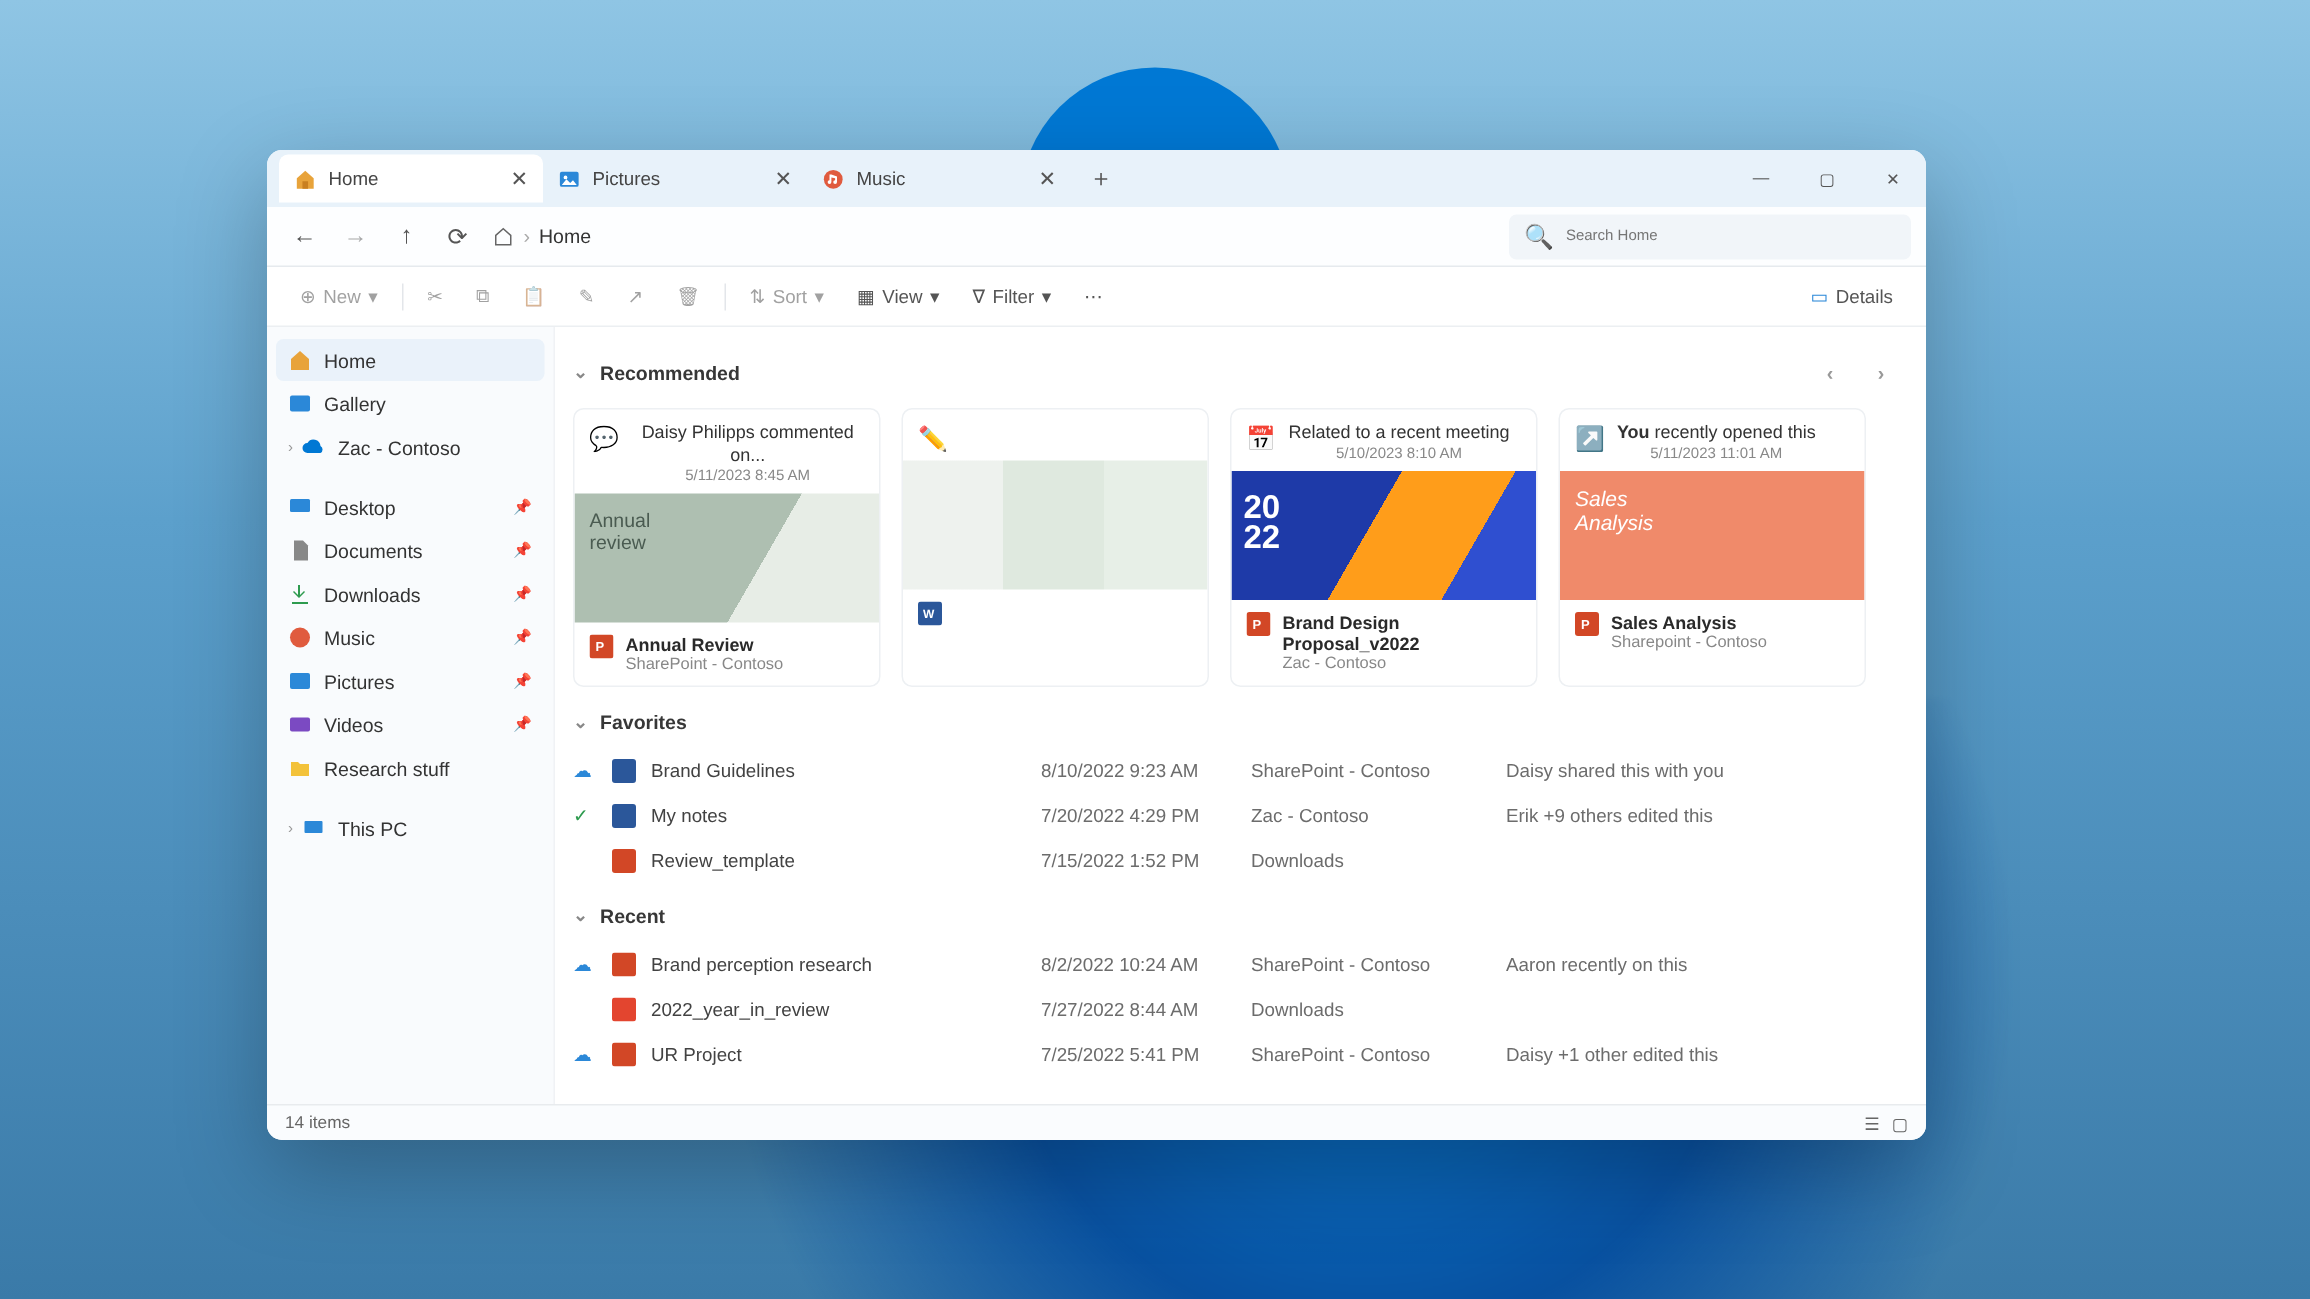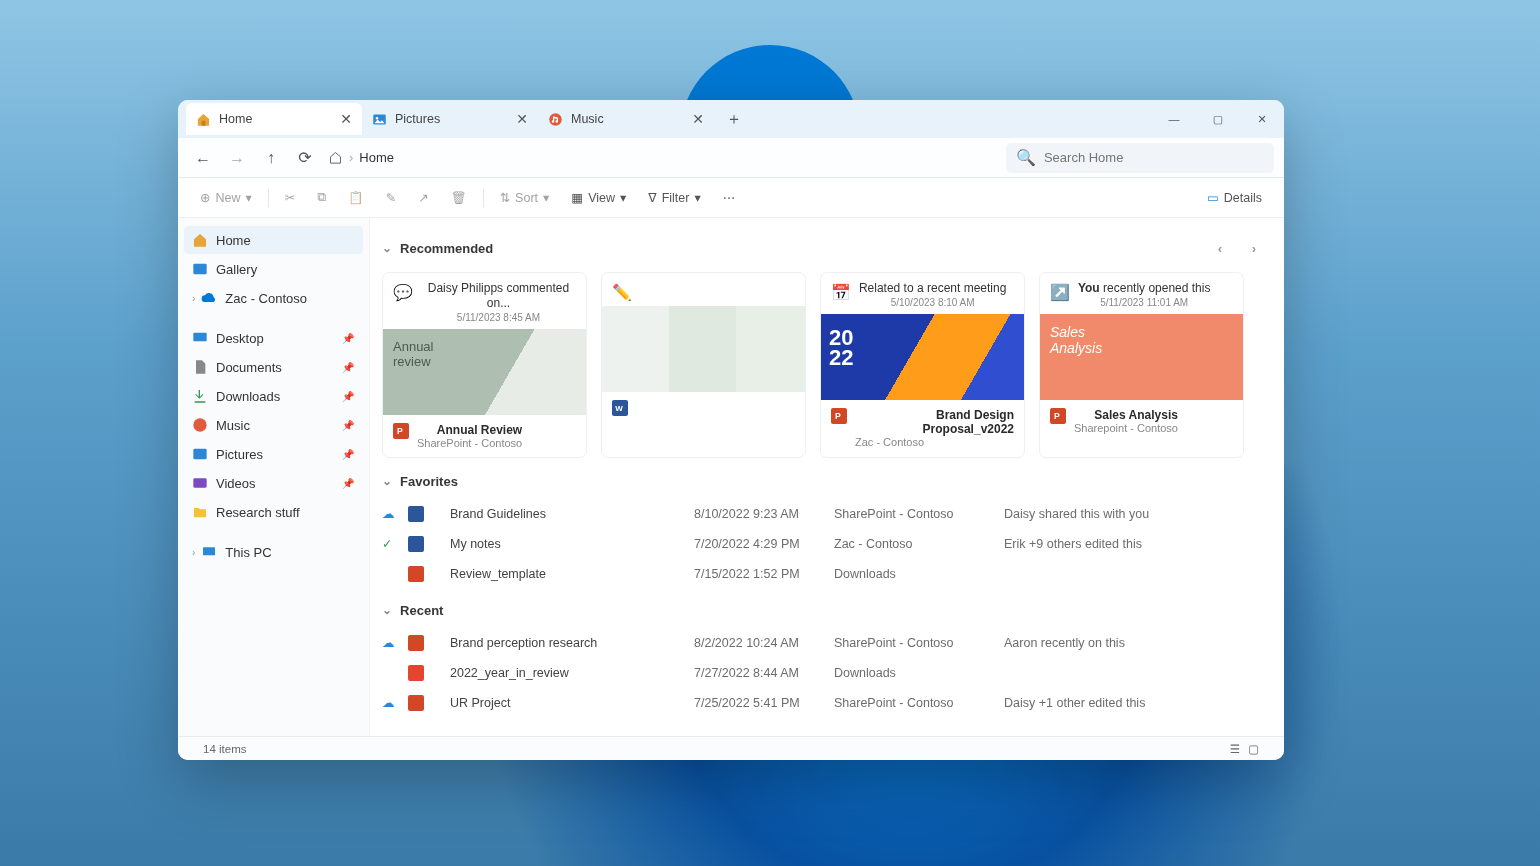--- a/index.html
+++ b/index.html
@@ -17,21 +17,21 @@
 .tab .tab-close { margin-left:auto; font-size:14px; color:#555; cursor:pointer; }
 .newtab { margin-left:6px; width:28px; height:28px; display:flex; align-items:center; justify-content:center; color:#555; font-size:16px; cursor:pointer; }
 .win-controls { margin-left:auto; display:flex; }
 .win-btn { width:44px; height:38px; display:flex; align-items:center; justify-content:center; color:#555; cursor:pointer; font-size:11px; }
 
 
 .addrbar { display:flex; align-items:center; height:40px; background:#fdfeff; padding:0 10px; gap:4px; border-bottom:1px solid #e6eaee; }
 .nav-btn { width:30px; height:30px; display:flex; align-items:center; justify-content:center; color:#555; border-radius:4px; cursor:pointer; }
 .breadcrumb { display:flex; align-items:center; gap:6px; font-size:13px; color:#333; margin-left:4px; flex:1; }
 .search-box { width:268px; height:30px; background:#f1f5f9; border-radius:5px; display:flex; align-items:center; padding:0 10px; gap:8px; color:#666; }
-.search-box input { border:none; background:transparent; outline:none; font-size:13px; width:100%; }
+.search-box input { border:none; background:transparent; outline:none; font-size:10px; width:100%; }
 
 
 .toolbar { display:flex; align-items:center; height:40px; padding:0 14px; gap:6px; background:#fff; border-bottom:1px solid #eceff2; }
 .tb-btn { height:28px; padding:0 8px; display:flex; align-items:center; gap:5px; font-size:12.5px; color:#555; border-radius:4px; cursor:pointer; }
 .tb-btn.disabled { opacity:.55; }
 .tb-sep { width:1px; height:18px; background:#e3e6ea; margin:0 2px; }
 .spacer { flex:1; }
 
 
 .body { flex:1; display:flex; background:#fff; overflow:hidden; }
@@ -58,30 +58,30 @@
 .card-head .ch-sub { font-size:10px; color:#888; margin-top:1px; }
 .thumb { height:86px; width:100%; }
 .t1 { background:linear-gradient(120deg,#aebfb1 60%,#e7ede6 60%); position:relative; }
 .t1::after { content:"Annual\A review"; white-space:pre; position:absolute; left:10px; top:10px; font-size:13px; color:#4a5b51; }
 .t2 { background:linear-gradient(90deg,#eef2ee 33%,#dfe9df 33% 66%,#e7efe7 66%); }
 .t3 { background:linear-gradient(120deg,#1e3aa8 45%,#ff9d1a 45% 75%,#2f4fd0 75%); position:relative; }
 .t3::after { content:"20\A 22"; white-space:pre; position:absolute; left:8px; top:14px; font-size:22px; font-weight:700; color:#fff; line-height:.95; }
 .t4 { background:#f08a6a; position:relative; }
 .t4::after { content:"Sales\A Analysis"; white-space:pre; position:absolute; left:10px; top:10px; font-size:14px; color:#fff; font-style:italic; }
 .card-foot { display:flex; gap:8px; padding:8px 10px; font-size:12px; }
-.card-foot .cf-title { font-weight:600; color:#2a2a2a;text-align:right; }
+.card-foot .cf-title { font-weight:600; color:#2a2a2a; }
 .card-foot .cf-sub { font-size:11px; color:#888; }
 
 .list { margin-top:4px; }
 .row { display:grid; grid-template-columns:26px 22px 1fr 140px 170px 1fr; align-items:center; height:30px; font-size:12.5px; color:#424242; cursor:pointer; }
-.row .c-name { padding-left:4px;margin-left:16px; }
+.row .c-name { padding-left:4px; }
 .row .c-date, .row .c-loc, .row .c-note { color:#6c6c6c; }
 .ficon { width:16px; height:16px; }
 
-.statusbar { height:24px; border-top:1px solid #e8ebee; display:flex; align-items:center; padding:0 25px; font-size:11.5px; color:#666; background:#fafcfe; }
+.statusbar { height:24px; border-top:1px solid #e8ebee; display:flex; align-items:center; padding:0 12px; font-size:11.5px; color:#666; background:#fafcfe; }
 .status-right { margin-left:auto; display:flex; gap:8px; }
 
 
 svg { display:block; }
 </style>
 </head>
 <body>
 
 <div class="sun"></div>
 <div class="bloom"></div>

